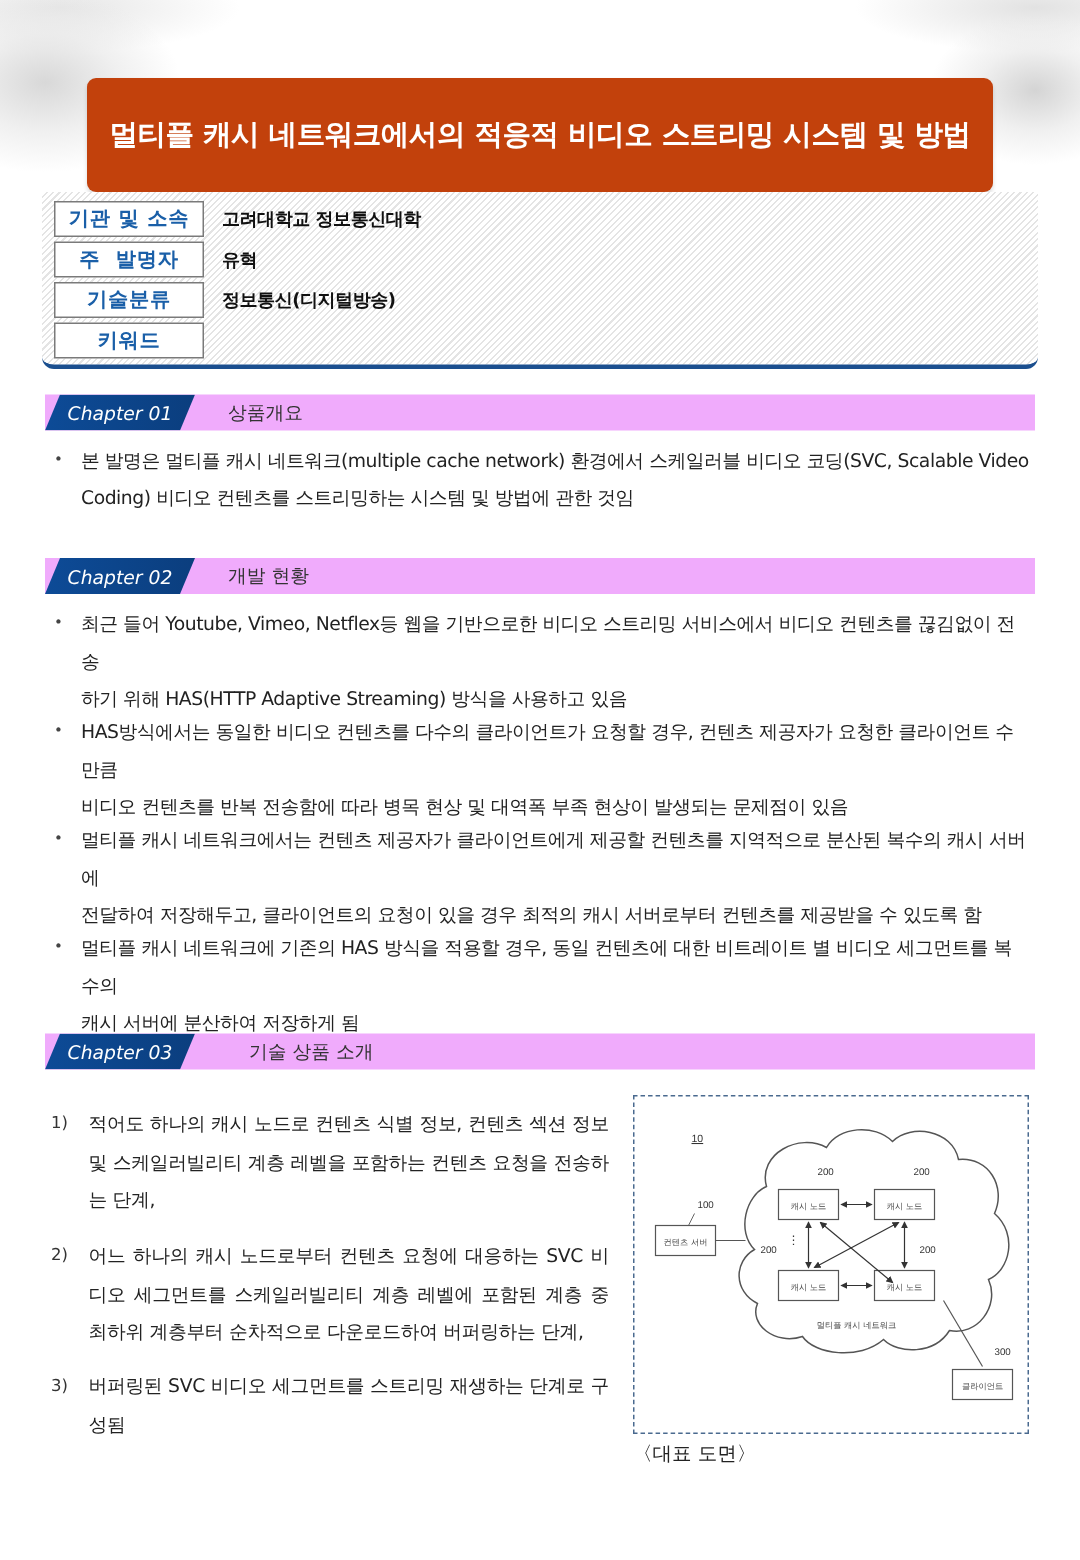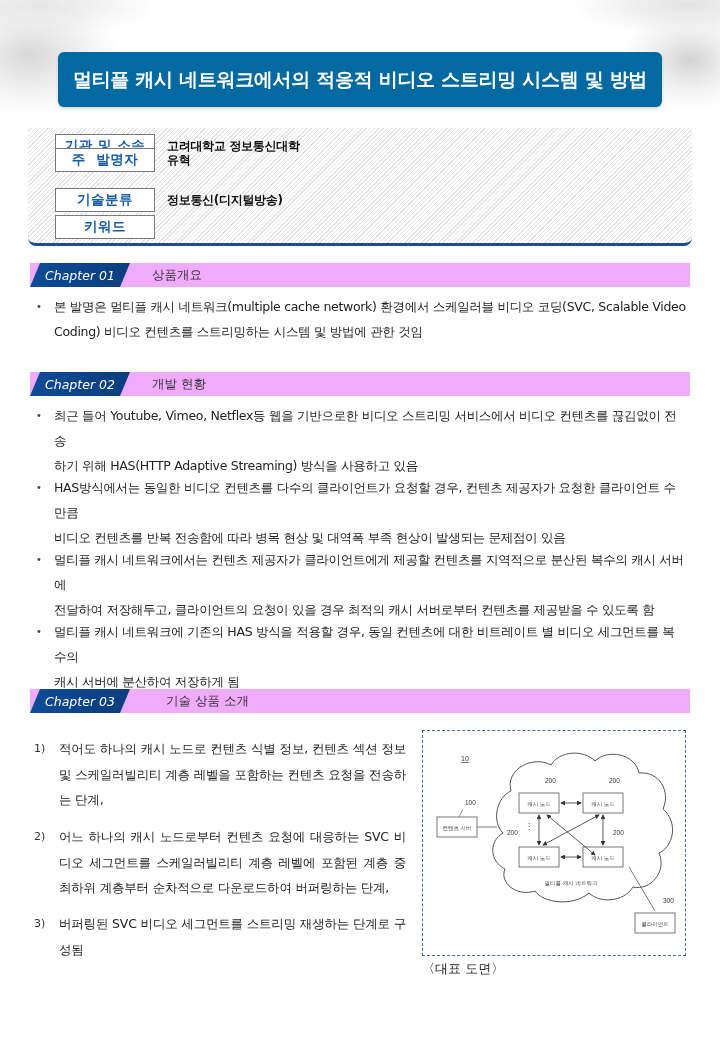--- a/index.html
+++ b/index.html
@@ -10,39 +10,39 @@
   .header-bg {
     position: absolute; left: 0; top: 0; width: 720px; height: 128px;
     background:
       radial-gradient(ellipse 90px 60px at 30px 55px, #d8d8d8 0%, rgba(230,230,230,0.6) 55%, rgba(255,255,255,0) 100%),
       radial-gradient(ellipse 70px 50px at 690px 60px, #d4d4d4 0%, rgba(230,230,230,0.6) 55%, rgba(255,255,255,0) 100%),
       radial-gradient(ellipse 120px 30px at 690px 5px, #e2e2e2 0%, rgba(255,255,255,0) 100%),
       radial-gradient(ellipse 120px 30px at 40px 5px, #e6e6e6 0%, rgba(255,255,255,0) 100%),
       #ffffff;
   }
   .title-box {
-    position: absolute; left: 58px; top: 52px; width: 604px; height: 55px;
-    background: #0369a1; border-radius: 6px;
+    position: absolute; left: 58px; top: 52px; width: 604px; height: 76px;
+    background: #c2410c; border-radius: 6px;
     display: flex; align-items: center; justify-content: center;
     box-shadow: 0 2px 3px rgba(0,0,0,0.15);
   }
   .title-text { color: #fff; font-size: 19px; font-weight: bold; letter-spacing: -0.3px; }
 
   
   .info-panel {
     position: absolute; left: 28px; top: 128px; width: 664px; height: 118px;
     border-radius: 0 0 8px 8px;
     background: repeating-linear-gradient(135deg, #ffffff 0px, #ffffff 2px, #e4e4e4 2px, #e4e4e4 3px);
     border-bottom: 3px solid #1b4f8f;
   }
   .info-row { position: absolute; left: 8px; height: 24px; display: flex; align-items: center; }
   .info-label {
     width: 100px; height: 24px; background: #fff; border: 1px solid #7a7a7a;
     color: #1a5fa8; font-weight: bold; font-size: 13.5px;
-    display: flex; align-items: center; justify-content: center; letter-spacing: 0.5px; margin-left: 19px;
+    display: flex; align-items: center; justify-content: center; letter-spacing: 0.5px;
   }
   .info-value { margin-left: 12px; font-size: 12px; font-weight: bold; color: #111; letter-spacing: -0.3px; }
 
   
   .chapter { position: absolute; left: 30px; width: 660px; height: 24px; background: #f0abfc; }
   .chapter-tag {
     position: absolute; left: 0; top: 0; height: 24px; width: 100px;
     background: linear-gradient(90deg, #0d4b97 0%, #0b3e7e 100%);
     clip-path: polygon(10px 0, 100% 0, calc(100% - 10px) 100%, 0 100%);
     color: #fff; font-style: italic; font-size: 12.5px;
@@ -75,21 +75,21 @@
 <div class="header-bg"></div>
 <div class="title-box">
   <span class="title-text">멀티플 캐시 네트워크에서의 적응적 비디오 스트리밍 시스템 및 방법</span>
 </div>
 
 <div class="info-panel">
   <div class="info-row" style="top:6px;">
     <div class="info-label">기관 및 소속</div>
     <div class="info-value">고려대학교 정보통신대학</div>
   </div>
-  <div class="info-row" style="top:20px;">
+  <div class="info-row" style="top:33px;">
     <div class="info-label" style="white-space:pre;">주  발명자</div>
     <div class="info-value">유혁</div>
   </div>
   <div class="info-row" style="top:60px;justify-content:center;">
     <div class="info-label">기술분류</div>
     <div class="info-value">정보통신(디지털방송)</div>
   </div>
   <div class="info-row" style="top:87px;">
     <div class="info-label">키워드</div>
   </div>

